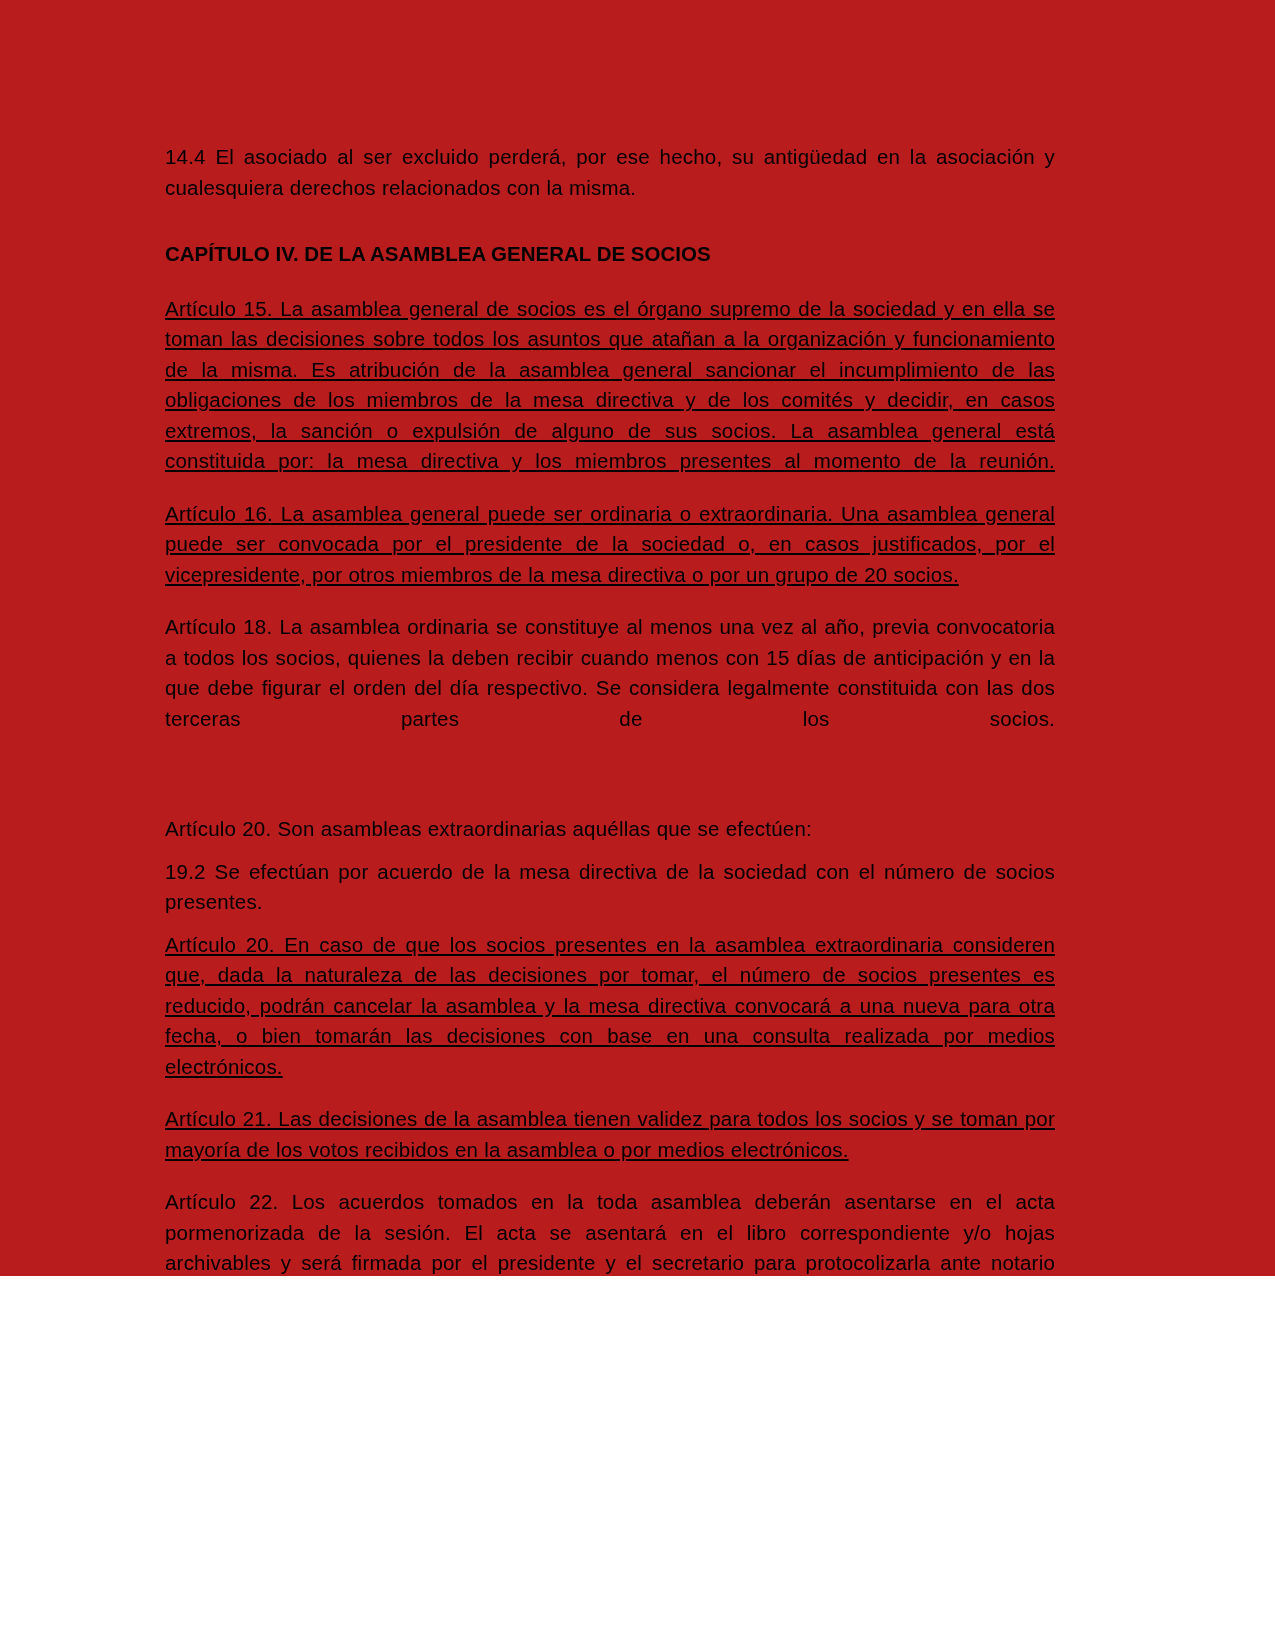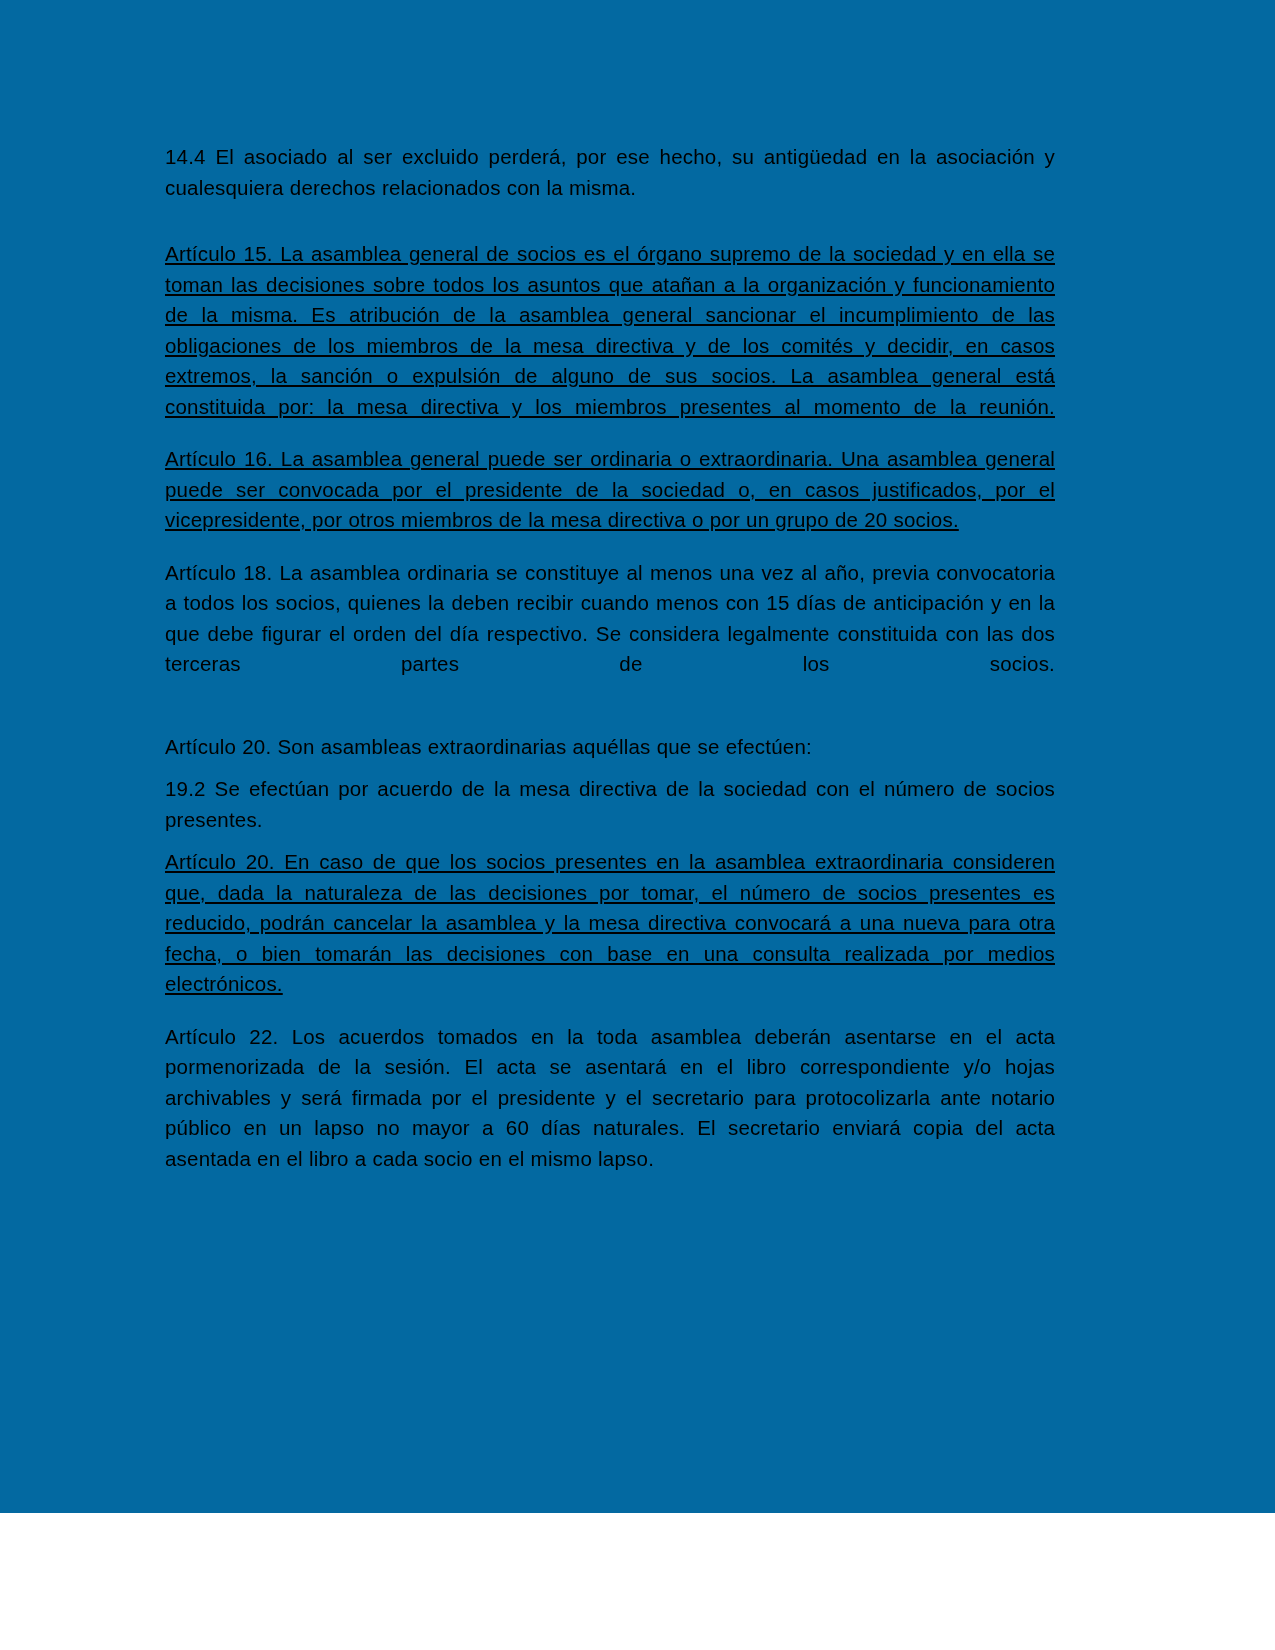--- a/index.html
+++ b/index.html
@@ -8,22 +8,22 @@
     padding: 0;
     background: #ffffff;
   }
   body {
     font-family: "Liberation Sans", sans-serif;
     color: #000000;
   }
   .page {
     position: relative;
     width: 1275px;
-    height: 1513px;
-    background: #0369a1;
+    height: 1276px;
+    background: #b91c1c;
     box-sizing: border-box;
     overflow: hidden;
   }
   .content {
     position: absolute;
     left: 165px;
     top: 142px;
     width: 890px;
   }
   .para {
@@ -45,42 +45,44 @@
   .heading {
     font-size: 20.5px;
     line-height: 30.5px;
     font-weight: bold;
     text-align: left;
     margin: 0 0 24px 0;
   }
   .gap-sm { margin-bottom: 12px; }
   .gap-md { margin-bottom: 22px; text-decoration: underline; }
   .gap-lg { margin-bottom: 36px; }
-  .gap-xl { margin-bottom: 52px; }
+  .gap-xl { margin-bottom: 80px; }
 </style>
 </head>
 <body>
 
 <div class="page">
   <div class="content">
 
     <p class="para gap-lg">14.4 El asociado al ser excluido perderá, por ese hecho, su antigüedad en la asociación y cualesquiera derechos relacionados con la misma.</p>
 
+    <h2 class="heading">CAPÍTULO IV. DE LA ASAMBLEA GENERAL DE SOCIOS</h2>
 
     <p class="para justify-all gap-md">Artículo 15. La asamblea general de socios es el órgano supremo de la sociedad y en ella se toman las decisiones sobre todos los asuntos que atañan a la organización y funcionamiento de la misma. Es atribución de la asamblea general sancionar el incumplimiento de las obligaciones de los miembros de la mesa directiva y de los comités y decidir, en casos extremos, la sanción o expulsión de alguno de sus socios. La asamblea general está constituida por: la mesa directiva y los miembros presentes al momento de la reunión.</p>
 
     <p class="para gap-md">Artículo 16. La asamblea general puede ser ordinaria o extraordinaria. Una asamblea general puede ser convocada por el presidente de la sociedad o, en casos justificados, por el vicepresidente, por otros miembros de la mesa directiva o por un grupo de 20 socios.</p>
 
 
     <p class="para justify-all gap-xl">Artículo 18. La asamblea ordinaria se constituye al menos una vez al año, previa convocatoria a todos los socios, quienes la deben recibir cuando menos con 15 días de anticipación y en la que debe figurar el orden del día respectivo. Se considera legalmente constituida con las dos terceras partes de los socios.</p>
 
     <p class="para gap-sm">Artículo 20. Son asambleas extraordinarias aquéllas que se efectúen:</p>
 
 
     <p class="para gap-sm">19.2 Se efectúan por acuerdo de la mesa directiva de la sociedad con el número de socios presentes.</p>
 
     <p class="para gap-md">Artículo 20. En caso de que los socios presentes en la asamblea extraordinaria consideren que, dada la naturaleza de las decisiones por tomar, el número de socios presentes es reducido, podrán cancelar la asamblea y la mesa directiva convocará a una nueva para otra fecha, o bien tomarán las decisiones con base en una consulta realizada por medios electrónicos.</p>
 
+    <p class="para gap-md">Artículo 21. Las decisiones de la asamblea tienen validez para todos los socios y se toman por mayoría de los votos recibidos en la asamblea o por medios electrónicos.</p>
 
     <p class="para">Artículo 22. Los acuerdos tomados en la toda asamblea deberán asentarse en el acta pormenorizada de la sesión. El acta se asentará en el libro correspondiente y/o hojas archivables y será firmada por el presidente y el secretario para protocolizarla ante notario público en un lapso no mayor a 60 días naturales. El secretario enviará copia del acta asentada en el libro a cada socio en el mismo lapso.</p>
 
   </div>
 </div>
 
 </body></html>

